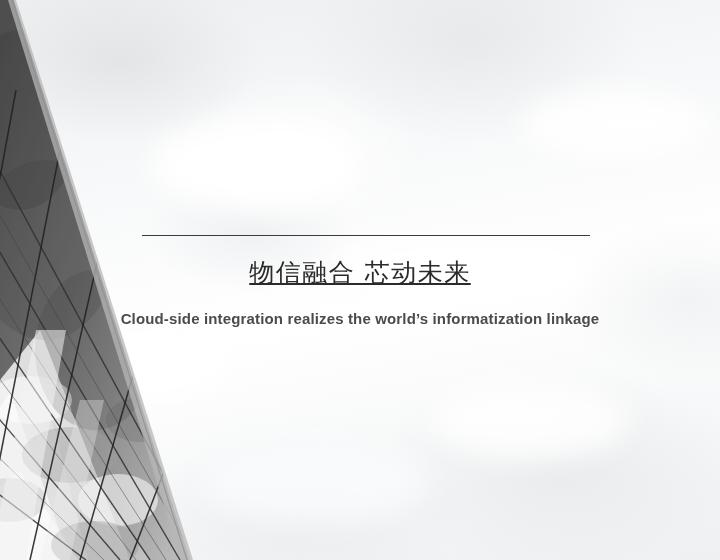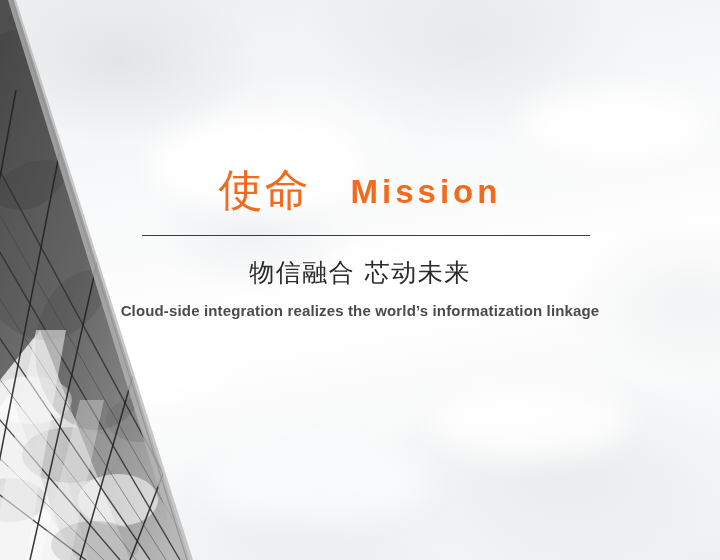--- a/index.html
+++ b/index.html
@@ -107,26 +107,27 @@
     left: 0;
     top: 256px;
     width: 720px;
     text-align: center;
     font-size: 25px;
     font-weight: 400;
     color: #2b2b2b;
     letter-spacing: 1.5px;
     white-space: nowrap;
     font-family: "DejaVu Sans", "Liberation Sans", sans-serif;
+    text-decoration: underline;
   }
 
   .en-lines {
     position: absolute;
     left: 0;
-    top: 300px;
+    top: 308px;
     width: 720px;
     text-align: center;
   }
   .en-line {
     font-size: 15px;
     font-weight: bold;
     color: #4b4b4b;
     letter-spacing: 0.15px;
     line-height: 22px;
     white-space: nowrap;
@@ -226,23 +227,20 @@
 
       <polygon points="8,0 16,0 193,560 181,560" fill="#b7b7b7" opacity="0.75"></polygon>
       <line x1="12" y1="0" x2="187" y2="560" stroke="#8f8f8f" stroke-width="1.2" opacity="0.8"></line>
 
       <polygon points="0,0 10,0 186,560 172,560" fill="none"></polygon>
     </svg>
   </div>
 
   <div class="content">
 
-    <div class="title-row">
-      <span class="title-cn">使命</span><span class="title-en">Mission</span>
-    </div>
 
     <div class="divider"></div>
 
     <div class="subtitle-cn">物信融合 芯动未来</div>
 
     <div class="en-lines">
       <div class="en-line">Cloud-side integration realizes the world’s informatization linkage</div>
     </div>
 
   </div>

